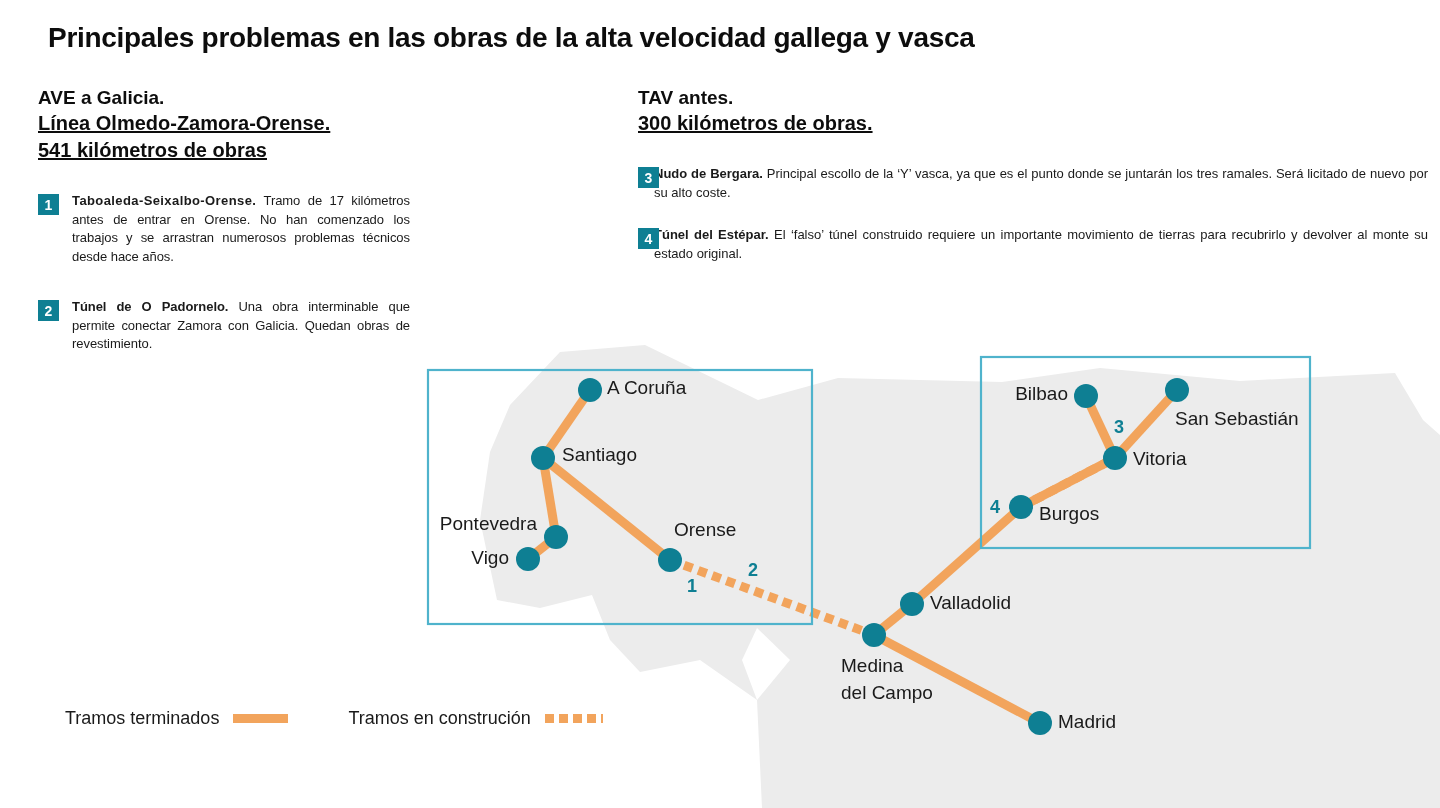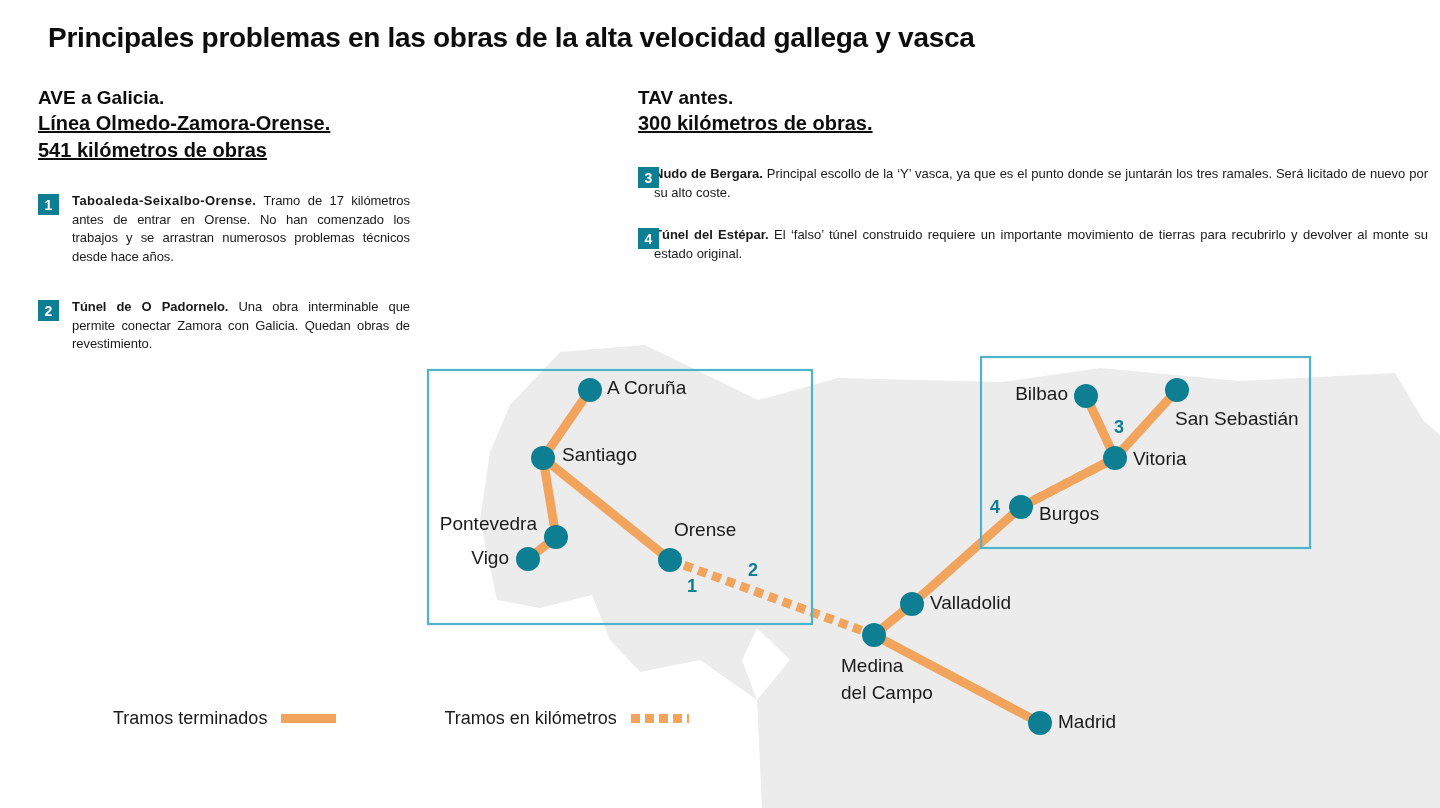--- a/index.html
+++ b/index.html
@@ -45,21 +45,21 @@
 
   .col-left .item-body{letter-spacing:-0.05px;}
   .col-left .item.it1 .item-lead{letter-spacing:0.4px;}
 
   
   .map{position:absolute;left:0;top:0;width:1440px;height:808px;pointer-events:none;}
 
   
   .legend{position:absolute;left:65px;top:708px;display:flex;align-items:center;gap:0;}
   .legend-item{display:flex;align-items:center;}
-  .legend-label{font-size:18px;color:#1a1a1a;margin-left:48px;}
+  .legend-label{font-size:18px;color:#1a1a1a;}
   .swatch-solid{width:55px;height:9px;background:#f2a45c;margin-left:14px;}
   .swatch-dash{width:58px;height:9px;margin-left:14px;
     background:repeating-linear-gradient(to right,#f2a45c 0 9px, transparent 9px 14px);}
   .legend-gap{width:60px;}
 </style>
 </head>
 <body>
 
 <div class="page">
 
@@ -164,18 +164,18 @@
     </div>
   </div>
 
   <div class="legend">
     <div class="legend-item">
       <span class="legend-label">Tramos terminados</span>
       <span class="swatch-solid"></span>
     </div>
     <div class="legend-gap"></div>
     <div class="legend-item">
-      <span class="legend-label">Tramos en kilómetros</span>
+      <span class="legend-label">Tramos en construción</span>
       <span class="swatch-dash"></span>
     </div>
   </div>
 
 </div>
 
 </body></html>

